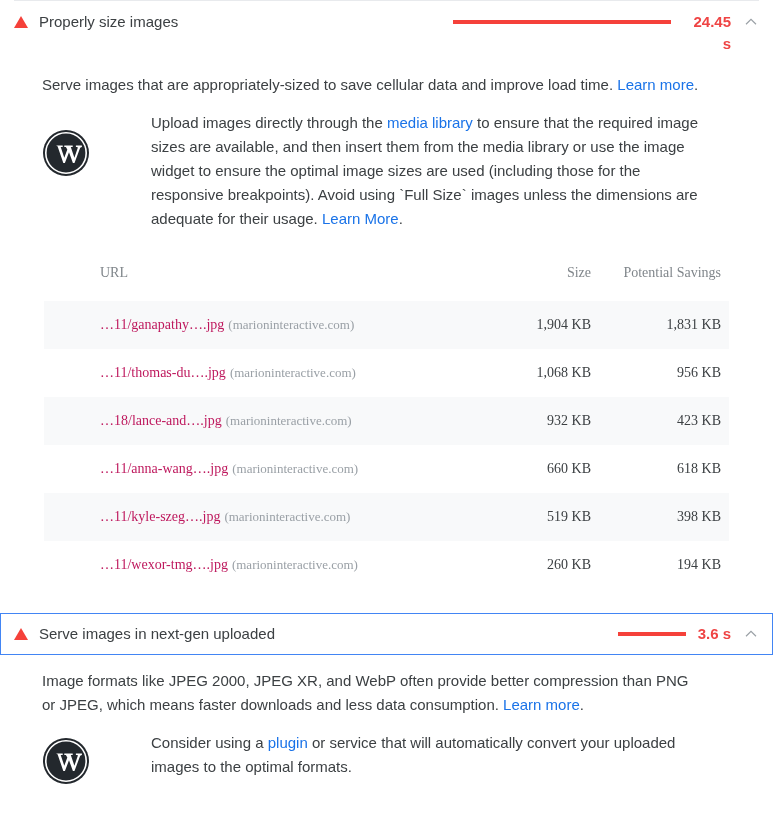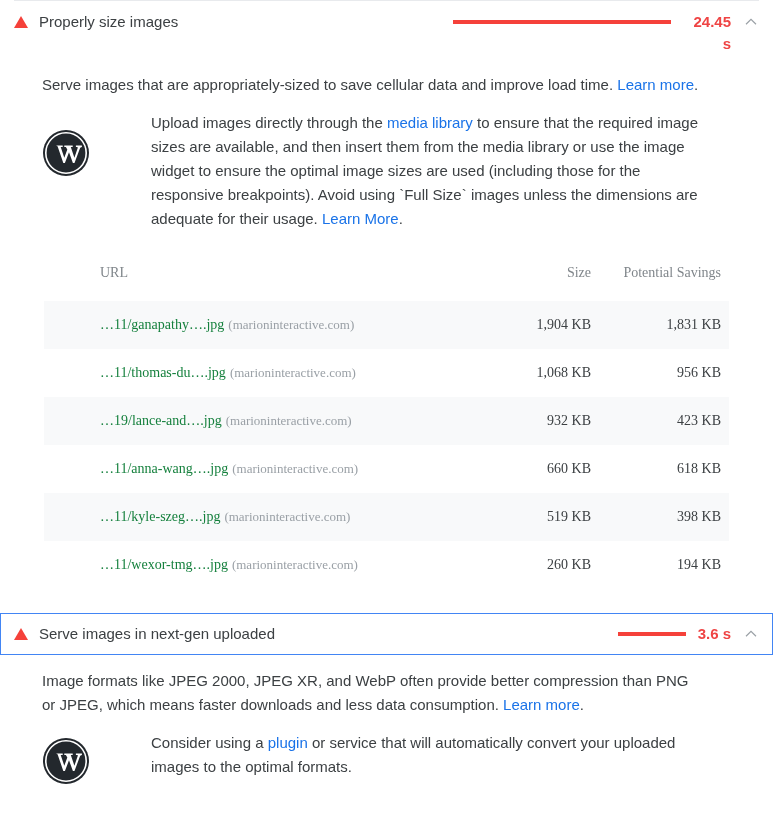--- a/index.html
+++ b/index.html
@@ -178,21 +178,21 @@
     overflow: hidden;
   }
   .audit-table td.col-size,
   .audit-table td.col-savings {
     text-align: right;
     white-space: nowrap;
   }
   .audit-table tbody tr.striped td {
     background: #f8f9fa;
   }
-  .url-main { color: #15803d; text-align: right; }
+  .url-main { color: #be185d; text-align: right; }
   .url-host { color: #9aa0a6; font-size: 13px; margin-left: 4px; }
 </style>
 </head>
 <body>
 
 <div class="page">
 
   <div class="audit">
 
     <div class="audit-top-rule"></div>
@@ -248,21 +248,21 @@
             <td class="col-url"><span class="url-main">…11/ganapathy….jpg</span><span class="url-host">(marioninteractive.com)</span></td>
             <td class="col-size">1,904 KB</td>
             <td class="col-savings">1,831 KB</td>
           </tr>
           <tr>
             <td class="col-url"><span class="url-main">…11/thomas-du….jpg</span><span class="url-host">(marioninteractive.com)</span></td>
             <td class="col-size">1,068 KB</td>
             <td class="col-savings">956 KB</td>
           </tr>
           <tr class="striped">
-            <td class="col-url"><span class="url-main">…19/lance-and….jpg</span><span class="url-host">(marioninteractive.com)</span></td>
+            <td class="col-url"><span class="url-main">…18/lance-and….jpg</span><span class="url-host">(marioninteractive.com)</span></td>
             <td class="col-size">932 KB</td>
             <td class="col-savings">423 KB</td>
           </tr>
           <tr>
             <td class="col-url"><span class="url-main">…11/anna-wang….jpg</span><span class="url-host">(marioninteractive.com)</span></td>
             <td class="col-size">660 KB</td>
             <td class="col-savings">618 KB</td>
           </tr>
           <tr class="striped">
             <td class="col-url"><span class="url-main">…11/kyle-szeg….jpg</span><span class="url-host">(marioninteractive.com)</span></td>

